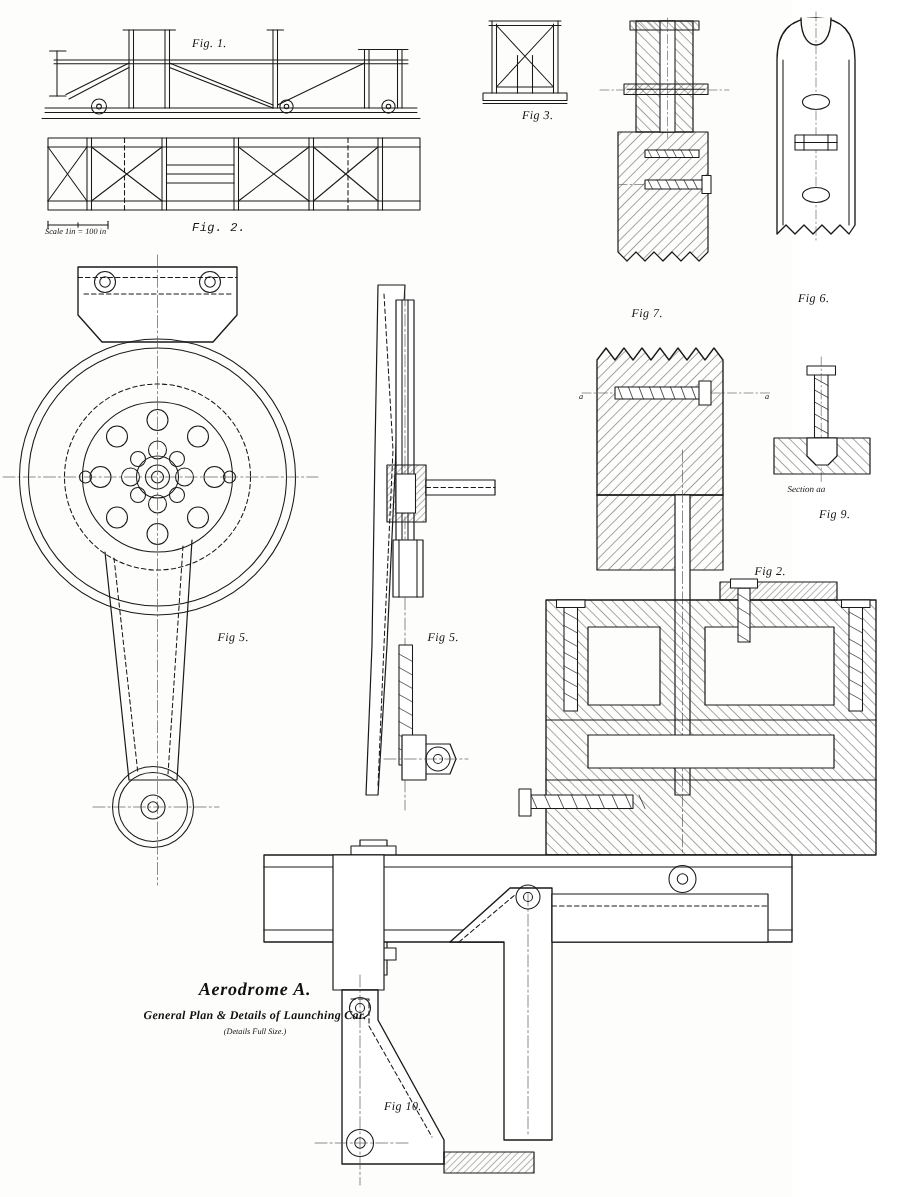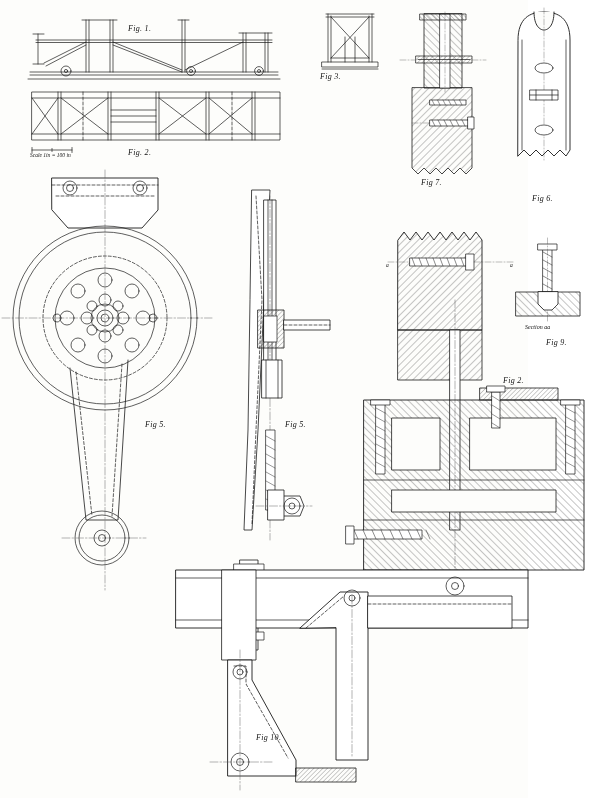--- a/index.html
+++ b/index.html
@@ -411,31 +411,36 @@
         <line x1="240" y1="650" x2="240" y2="790" stroke="#555" stroke-width="0.45" stroke-dasharray="8 2 1.5 2"></line>
 
         <path d="M368,596 L512,596 L512,628 L368,628 Z" fill="#ffffff" stroke="#1a1a1a" stroke-width="0.8"></path>
         <line x1="368" y1="604" x2="512" y2="604" stroke-dasharray="3 2"></line>
       </g>
 
     </g>
   </svg>
 
   <div class="fig-label" style="left:128px; top:24px;">Fig. 1.</div>
-  <div class="fig-label" style="left:128px; top:148px;">Fig. 2.</div>
-  <div class="fig-label" style="left:320px; top:72px;font-family:Liberation Serif, serif;">Fig 3.</div>
+  <div class="fig-label" style="left:128px; top:148px;font-family:Liberation Mono, monospace;">Fig. 2.</div>
+  <div class="fig-label" style="left:348px; top:72px;font-family:Liberation Serif, serif;">Fig 3.</div>
   <div class="fig-label" style="left:145px; top:420px;">Fig 5.</div>
   <div class="fig-label" style="left:285px; top:420px;">Fig 5.</div>
   <div class="fig-label" style="left:532px; top:194px;">Fig 6.</div>
-  <div class="fig-label" style="left:421px; top:178px;">Fig 7.</div>
+  <div class="fig-label" style="left:421px; top:204px;">Fig 7.</div>
   <div class="fig-label" style="left:503px; top:376px;">Fig 2.</div>
   <div class="fig-label" style="left:546px; top:338px;text-align:center;">Fig 9.</div>
   <div class="fig-label" style="left:256px; top:733px;">Fig 10.</div>
 
   <div class="section-note" style="left:525px; top:324px;">Section aa</div>
 
   <div class="scale-note" style="left:386px; top:262px;">a</div>
   <div class="scale-note" style="left:510px; top:262px;">a</div>
 
   <div class="scale-note" style="left:30px; top:152px;">Scale 1in = 100 in</div>
 
+  <div class="title-block">
+    <div class="title-main">Aerodrome A.</div>
+    <div class="title-sub">General Plan &amp; Details of Launching Car.</div>
+    <div class="title-note">(Details Full Size.)</div>
+  </div>
 
 </div>
 
 </body></html>

